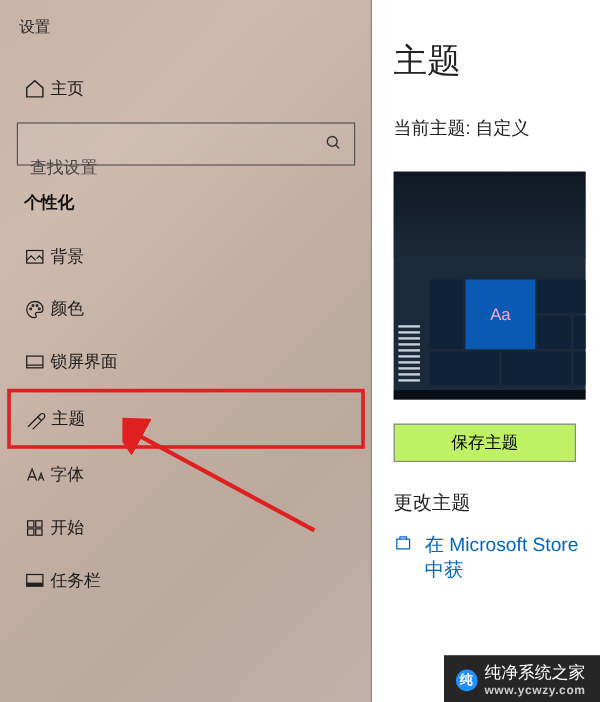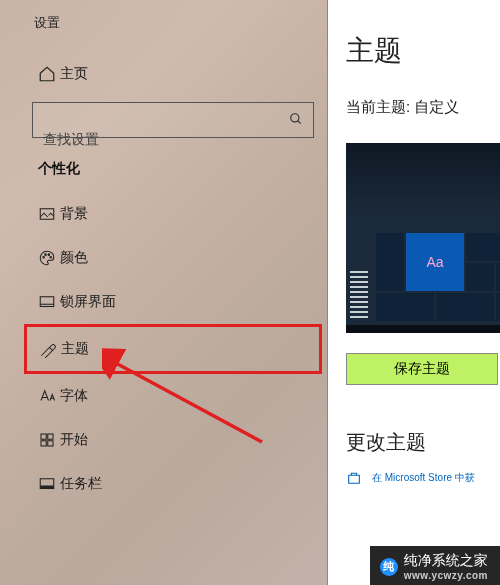--- a/index.html
+++ b/index.html
@@ -10,21 +10,21 @@
     position: relative;
   }
   .glass {
     position: absolute; inset: 0;
     background: rgba(200,190,185,0.55);
     backdrop-filter: blur(6px);
   }
   .app {
     position: relative;
     display: flex;
-    width: 500px; height: 585px; padding-left: 18px;
+    width: 500px; height: 585px;
   }
   .sidebar {
     width: 310px;
     padding: 10px 8px 0 8px;
     color: #1a1a1a;
     font-size: 14px;
     position: relative;
   }
   .app-title {
     font-size: 13px;
@@ -126,30 +126,29 @@
     margin-top: 20px;
     width: 152px;
     height: 32px;
     border: 1px solid #888;
     background: #bef264;
     font-size: 14px;
     font-family: inherit;
     cursor: pointer;
   }
   .change-theme {
-    font-size: 20px;
+    font-size: 16px;
     font-weight: 400;
-    margin-top: 44px;
+    margin-top: 24px;
     margin-bottom: 14px;
   }
   .store-link {
     color: #0067c0;
-    font-size: 10px;
+    font-size: 16px;
     display: flex;
-    align-items: center;
     gap: 10px;
     cursor: pointer;
   }
   .store-ic { width:16px; height:16px; }
   .watermark {
     position: absolute;
     right: 0; bottom: 0;
     background: rgba(0,0,0,0.85);
     color: #fff;
     font-size: 14px;

